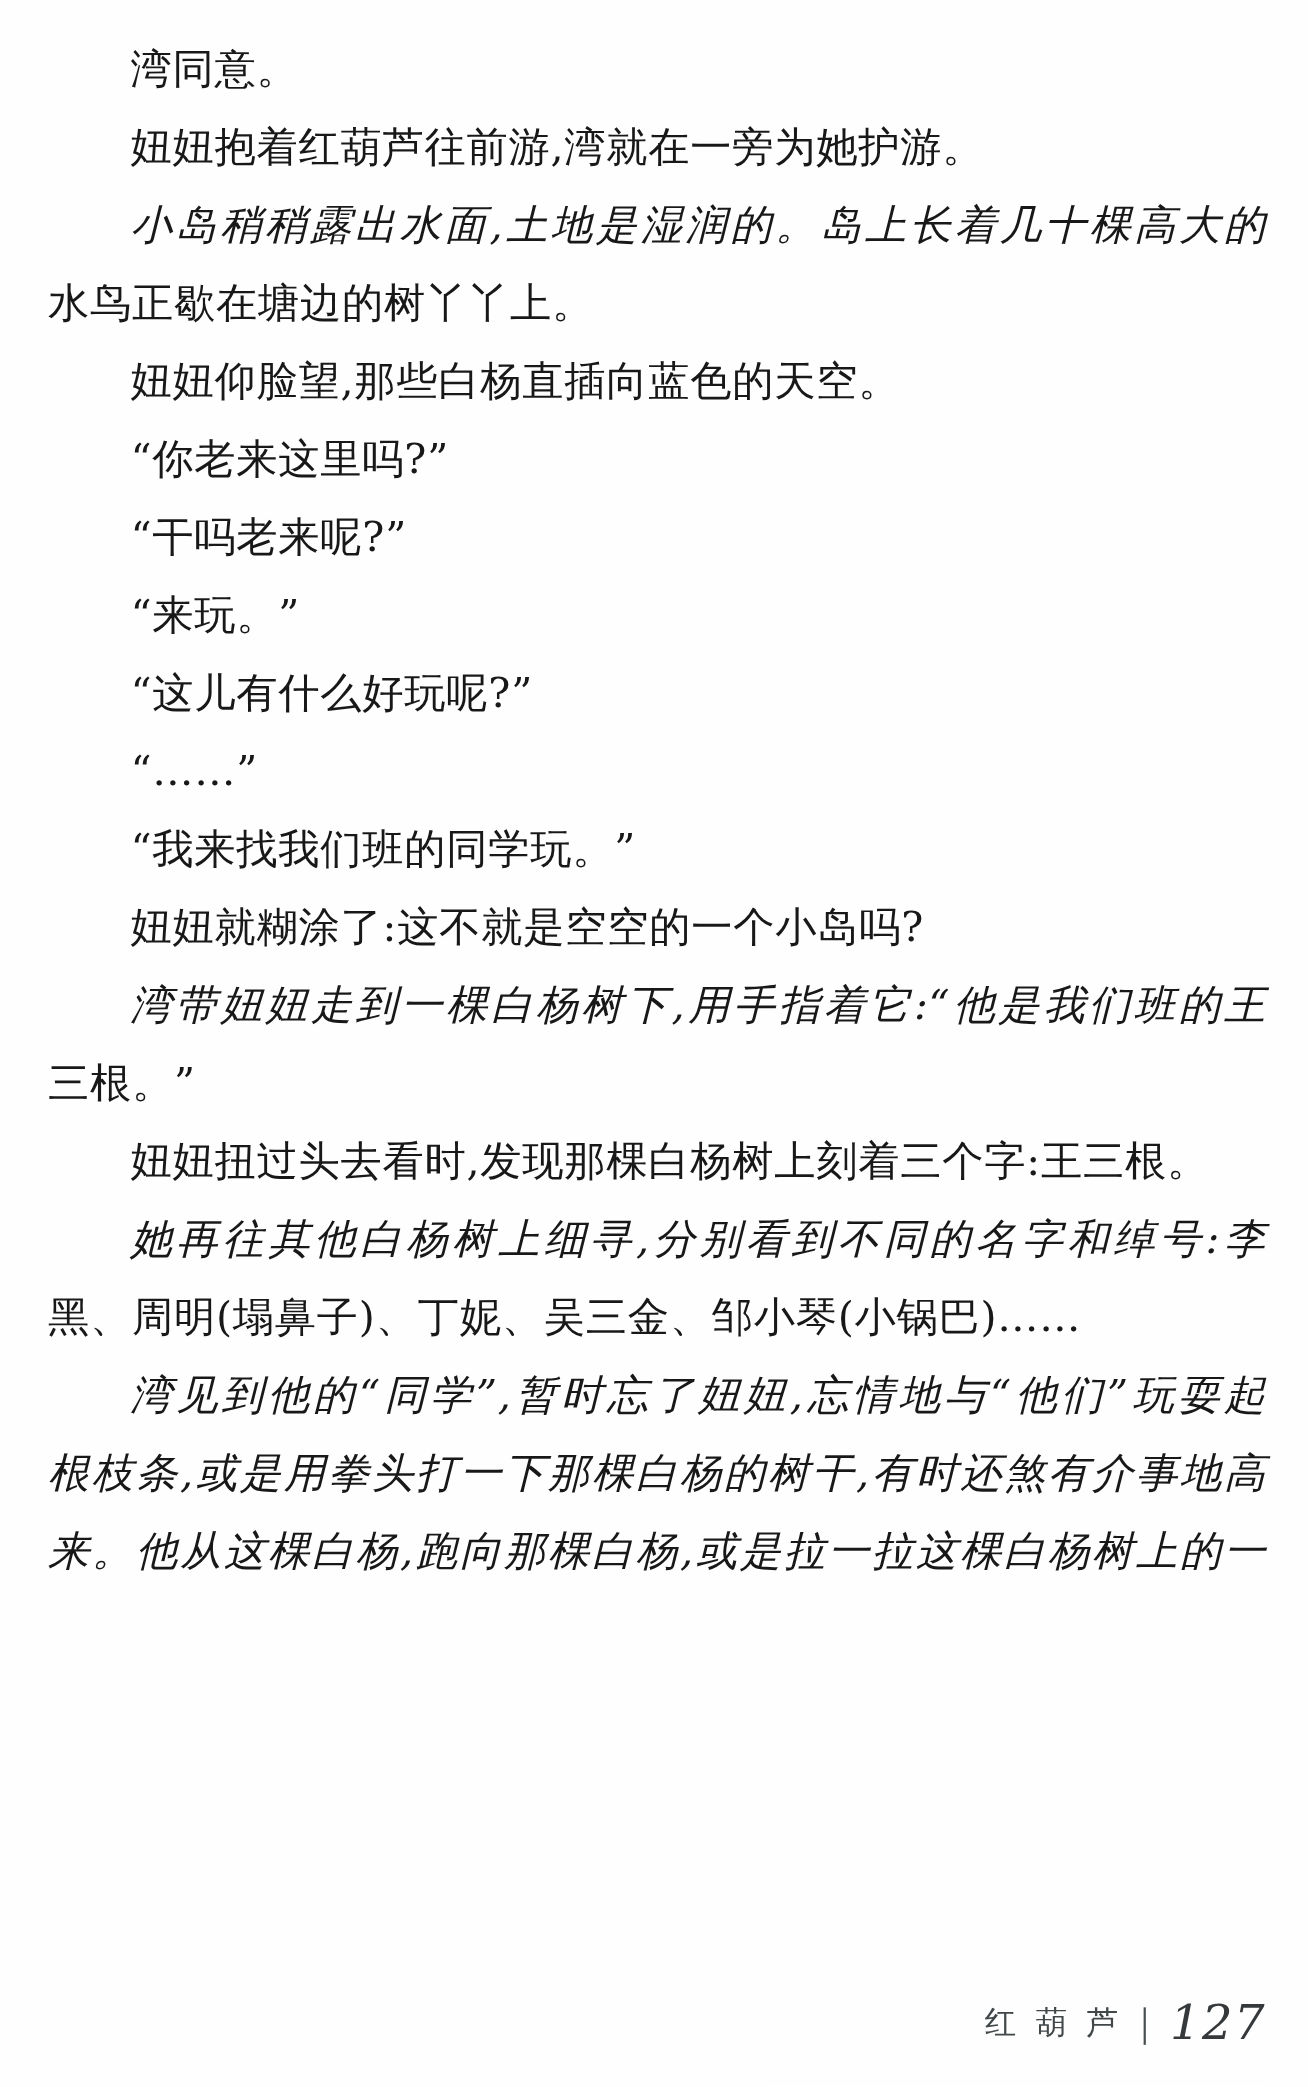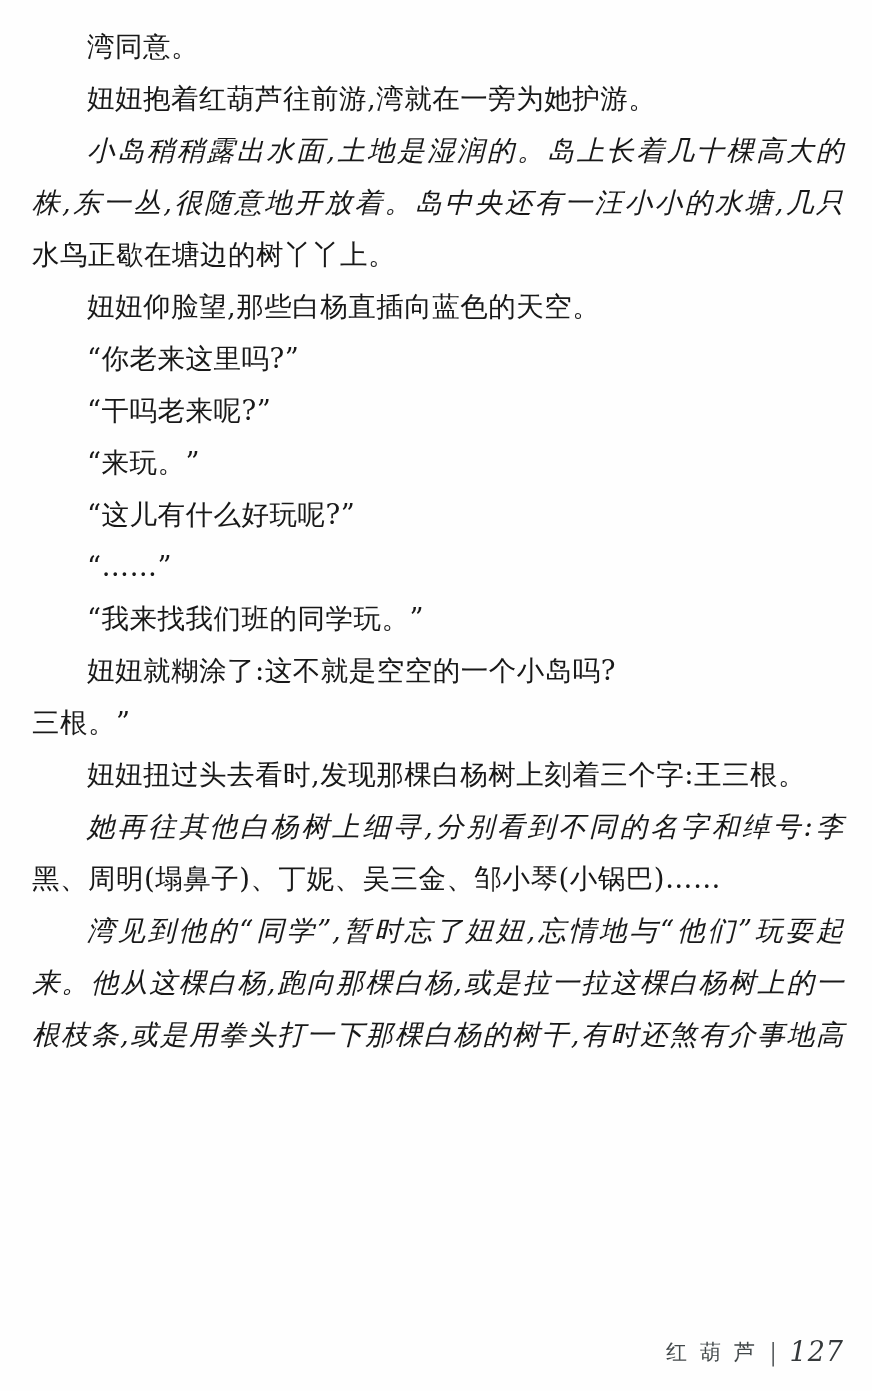--- a/index.html
+++ b/index.html
@@ -55,52 +55,52 @@
   }
   .footer-sep {
     font-size: 25px;
     color: #4a5052;
     margin: 0 12px 0 0;
     font-style: normal;
     transform: scaleX(0.75);
     display: inline-block;
   }
   .page-num {
-    font-size: 27px;
+    font-size: 32px;
     font-style: italic;
     color: #35393b;
     letter-spacing: 1px;
   }
 </style>
 </head>
 <body>
 
 <div class="page">
 
   <main class="text-block" id="body-lines">
       <div class="line indent">湾同意。</div>
       <div class="line indent">妞妞抱着红葫芦往前游,湾就在一旁为她护游。</div>
       <div class="line indent fill">小岛稍稍露出水面,土地是湿润的。岛上长着几十棵高大的</div>
-      <div class="line fill">株,东一丛,很随意地开放着。岛中央还有一汪小小的水塘,几只</div>
       <div class="line">水鸟正歇在塘边的树丫丫上。</div>
       <div class="line indent">妞妞仰脸望,那些白杨直插向蓝色的天空。</div>
       <div class="line indent">“你老来这里吗?”</div>
       <div class="line indent">“干吗老来呢?”</div>
       <div class="line indent">“来玩。”</div>
       <div class="line indent">“这儿有什么好玩呢?”</div>
       <div class="line indent">“……”</div>
       <div class="line indent">“我来找我们班的同学玩。”</div>
       <div class="line indent">妞妞就糊涂了:这不就是空空的一个小岛吗?</div>
+      <div class="line indent fill">湾带妞妞走到一棵白杨树下,用手指着它:“他是我们班的王</div>
       <div class="line">三根。”</div>
       <div class="line indent">妞妞扭过头去看时,发现那棵白杨树上刻着三个字:王三根。</div>
       <div class="line indent fill">她再往其他白杨树上细寻,分别看到不同的名字和绰号:李</div>
       <div class="line">黑、周明(塌鼻子)、丁妮、吴三金、邹小琴(小锅巴)……</div>
       <div class="line indent fill">湾见到他的“同学”,暂时忘了妞妞,忘情地与“他们”玩耍起</div>
+      <div class="line fill">根枝条,或是用拳头打一下那棵白杨的树干,有时还煞有介事地高</div>
       <div class="line fill">来。他从这棵白杨,跑向那棵白杨,或是拉一拉这棵白杨树上的一</div>
-      <div class="line fill">根枝条,或是用拳头打一下那棵白杨的树干,有时还煞有介事地高</div>
     </main>
 
   <footer class="page-footer">
     <span class="book-title">红葫芦</span>
     <span class="footer-sep">|</span>
     <span class="page-num">127</span>
   </footer>
 
 </div>
 

